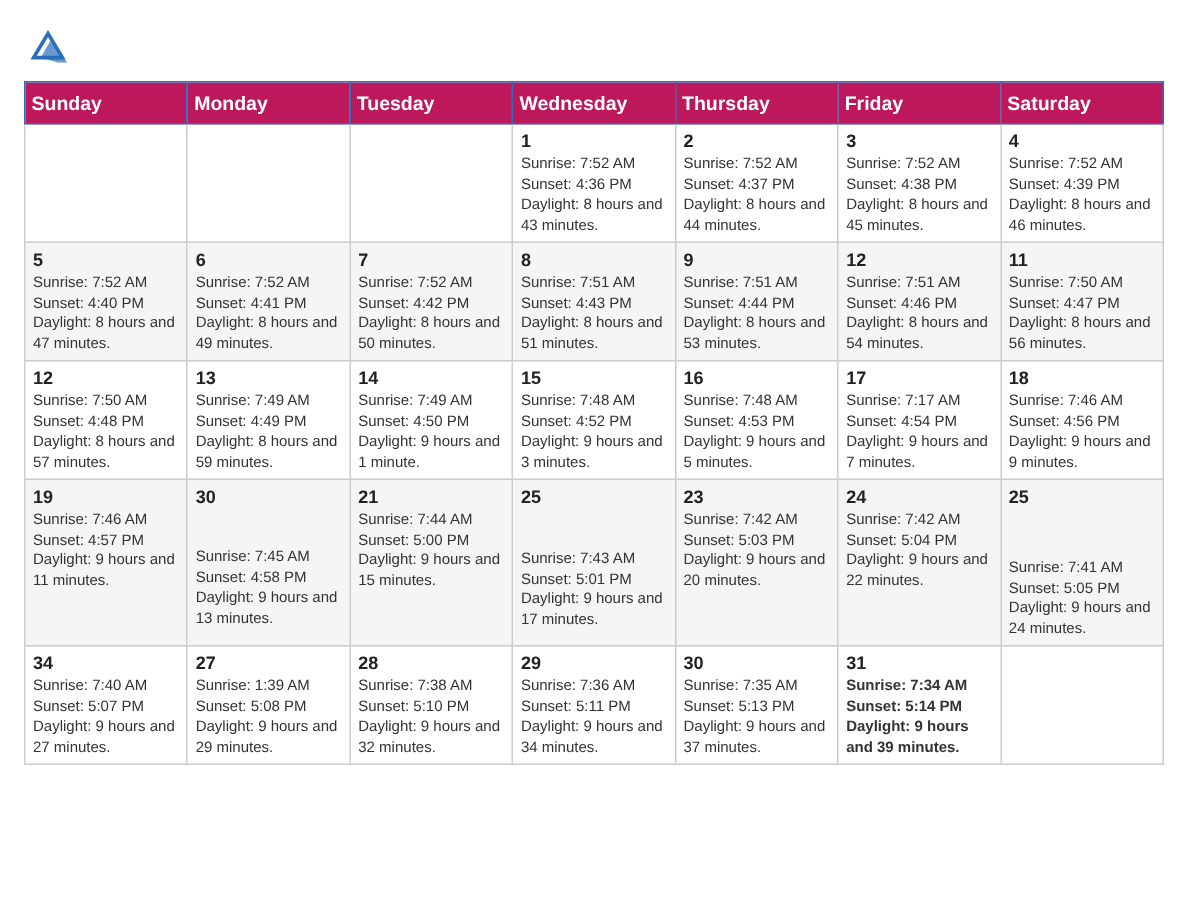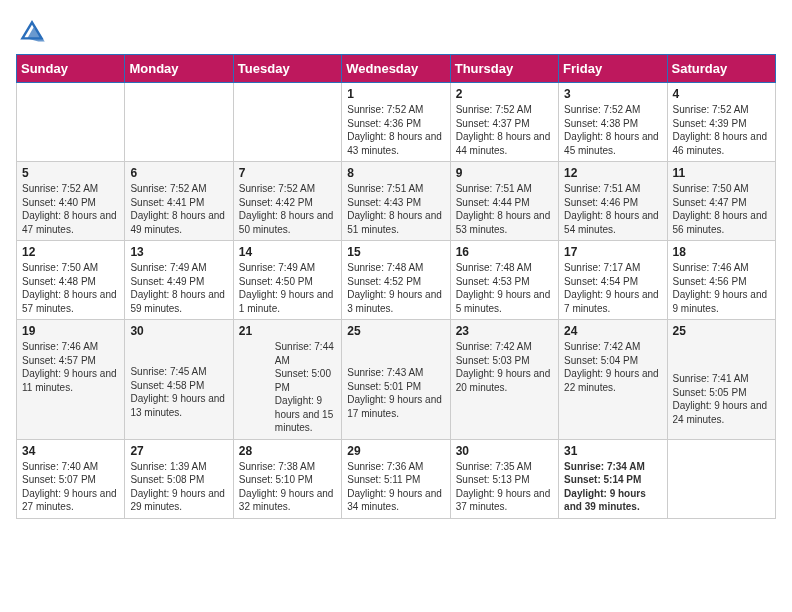--- a/index.html
+++ b/index.html
@@ -262,21 +262,21 @@
 Daylight: 9 hours and 11 minutes.</div>
           </td>
           <td>
             <span class="day-num">30</span>
             <div class="day-info" style="white-space: pre-line; margin-top: 27px;">Sunrise: 7:45 AM
 Sunset: 4:58 PM
 Daylight: 9 hours and 13 minutes.</div>
           </td>
           <td>
             <span class="day-num">21</span>
-            <div class="day-info" style="white-space: pre-line; margin-left: 36px;">Sunrise: 7:44 AM
+            <div class="day-info" style="white-space: pre-line;">Sunrise: 7:44 AM
 Sunset: 5:00 PM
 Daylight: 9 hours and 15 minutes.</div>
           </td>
           <td>
             <span class="day-num">25</span>
             <div class="day-info" style="white-space: pre-line; margin-top: 28px;">Sunrise: 7:43 AM
 Sunset: 5:01 PM
 Daylight: 9 hours and 17 minutes.</div>
           </td>
           <td>

